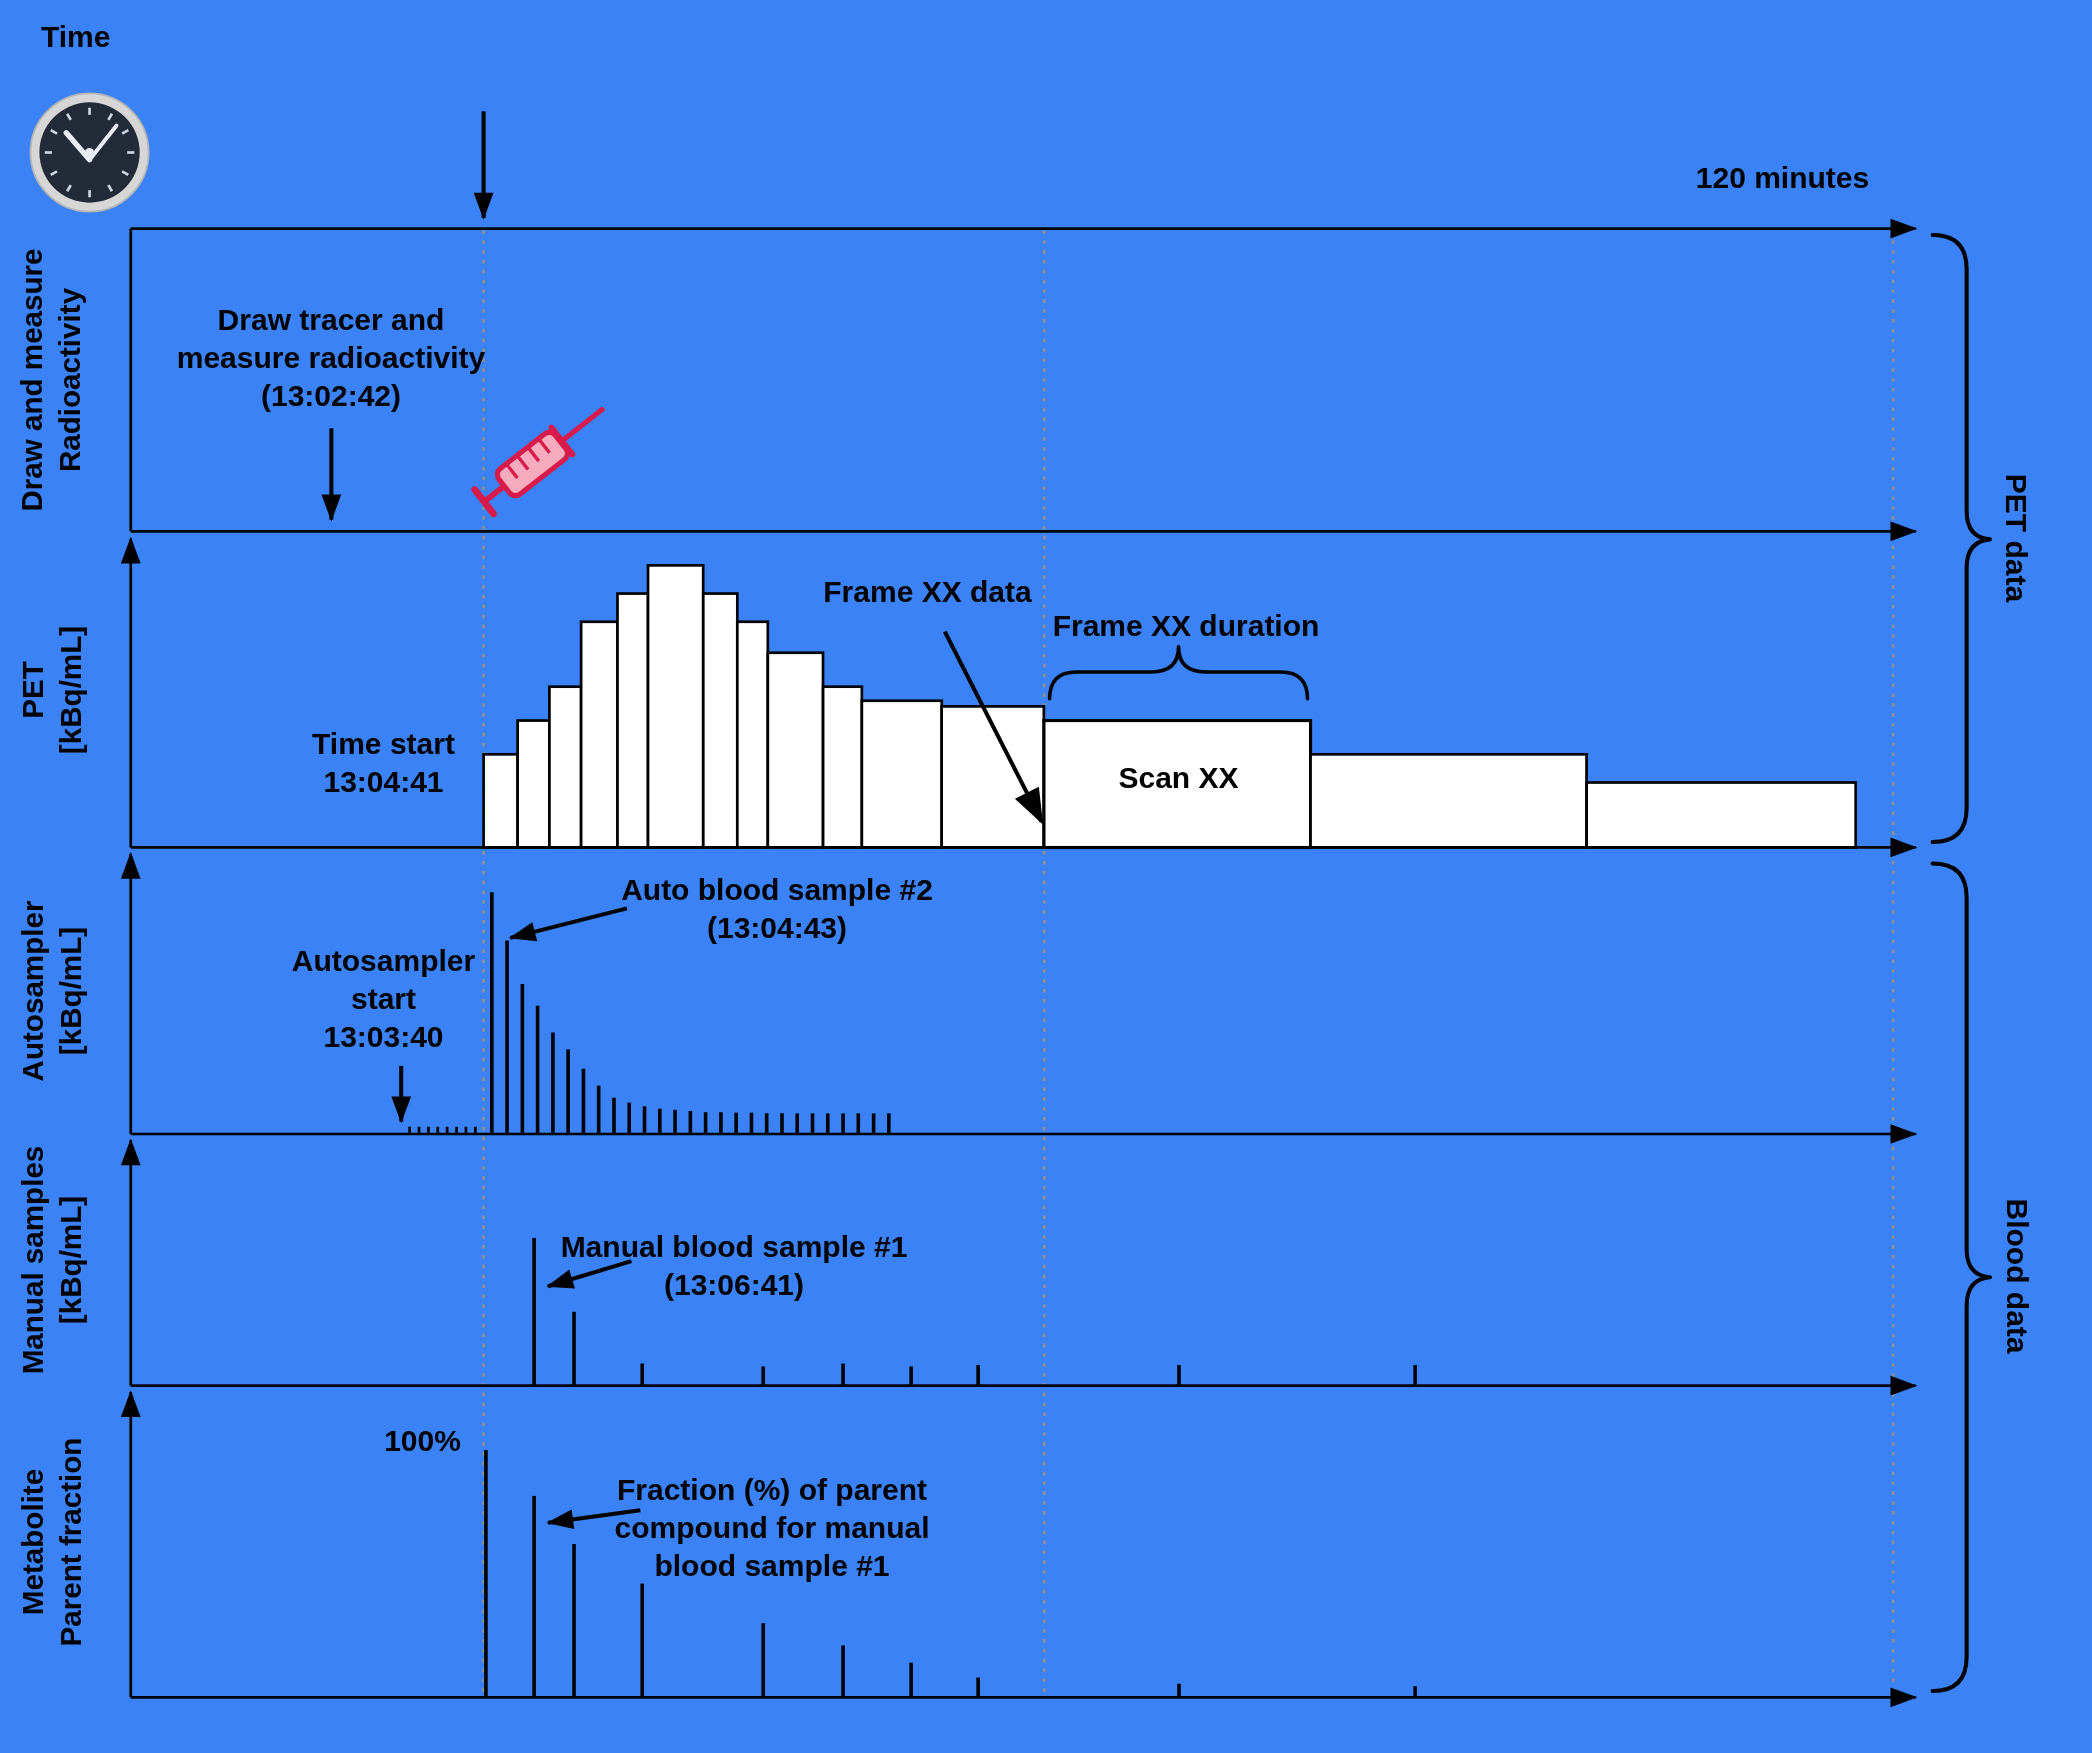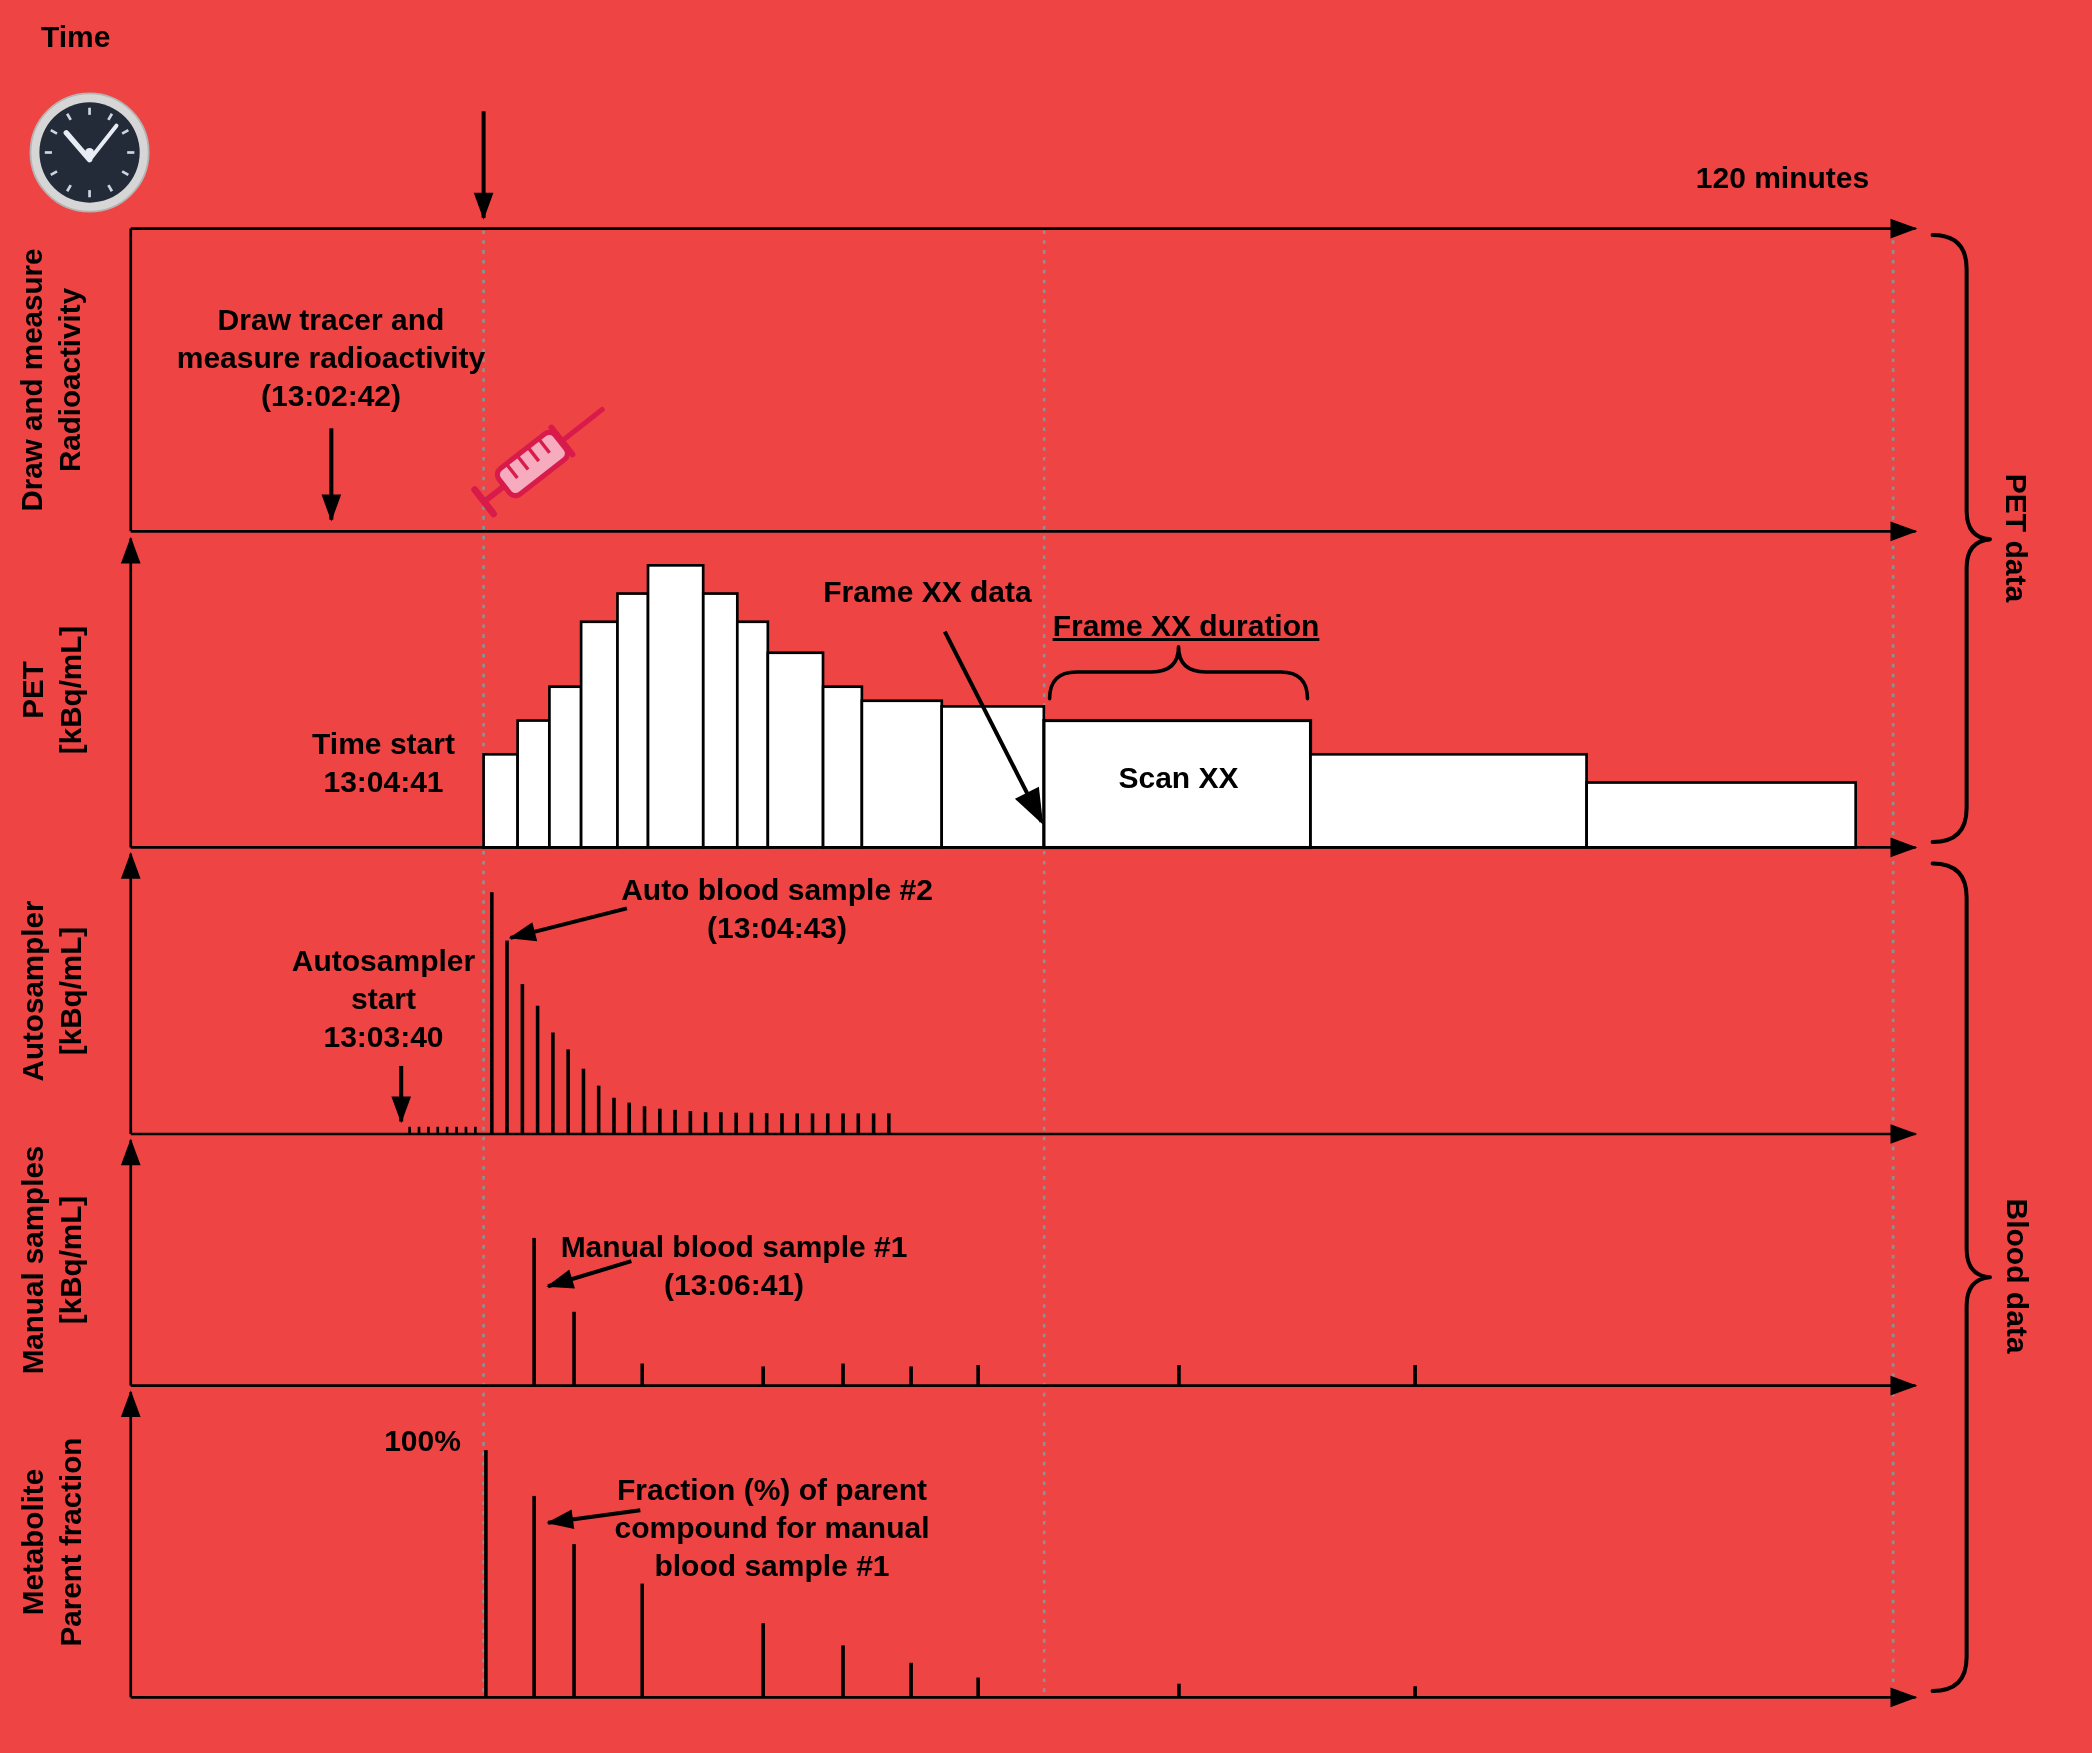--- a/index.html
+++ b/index.html
@@ -1,16 +1,16 @@
 <!DOCTYPE html>
 <html style="font-size:14.3px"><head>
 <meta charset="utf-8">
 <style>
   html,body { margin:0; padding:0; background:#fff; }
-  #stage { position:relative; width:2092px; height:1754px; background:#ef4444; overflow:hidden;
+  #stage { position:relative; width:2092px; height:1754px; background:#3b82f6; overflow:hidden;
            font-family:"Liberation Sans",sans-serif; }
   #canvas { position:absolute; left:0; top:0; }
   .lbl { position:absolute; font-weight:bold; font-size:30px; line-height:38px; color:#000;
          text-align:center; white-space:pre-line; }
   .left  { text-align:left; }
   .nowrap { white-space:nowrap; }
   .rotl { transform:rotate(-90deg); transform-origin:center; font-size:29.6px; }
   .rotr { transform:rotate(90deg); transform-origin:center; }
 </style>
 </head>
@@ -193,21 +193,21 @@
   <div class="lbl rotl" style="left:-83px; top:1504px; width:269px;">Metabolite
 Parent fraction</div>
 
   <div class="lbl" style="left:143px; top:301px; width:376px;">Draw tracer and
 measure radioactivity
 (13:02:42)</div>
 
   <div class="lbl" style="left:276px; top:725px; width:215px;">Time start
 13:04:41</div>
   <div class="lbl nowrap" style="left:784px; top:573px; width:287px;">Frame XX data</div>
-  <div class="lbl nowrap" style="left:1025px; top:607px; width:322px;text-decoration:underline;">Frame XX duration</div>
+  <div class="lbl nowrap" style="left:1025px; top:607px; width:322px;">Frame XX duration</div>
   <div class="lbl nowrap" style="left:1071px; top:759px; width:215px;">Scan XX</div>
 
   <div class="lbl" style="left:267px; top:942px; width:233px;">Autosampler
 start
 13:03:40</div>
   <div class="lbl" style="left:589px; top:871px; width:376px;">Auto blood sample #2
 (13:04:43)</div>
 
   <div class="lbl" style="left:537px; top:1228px; width:394px;">Manual blood sample #1
 (13:06:41)</div>

